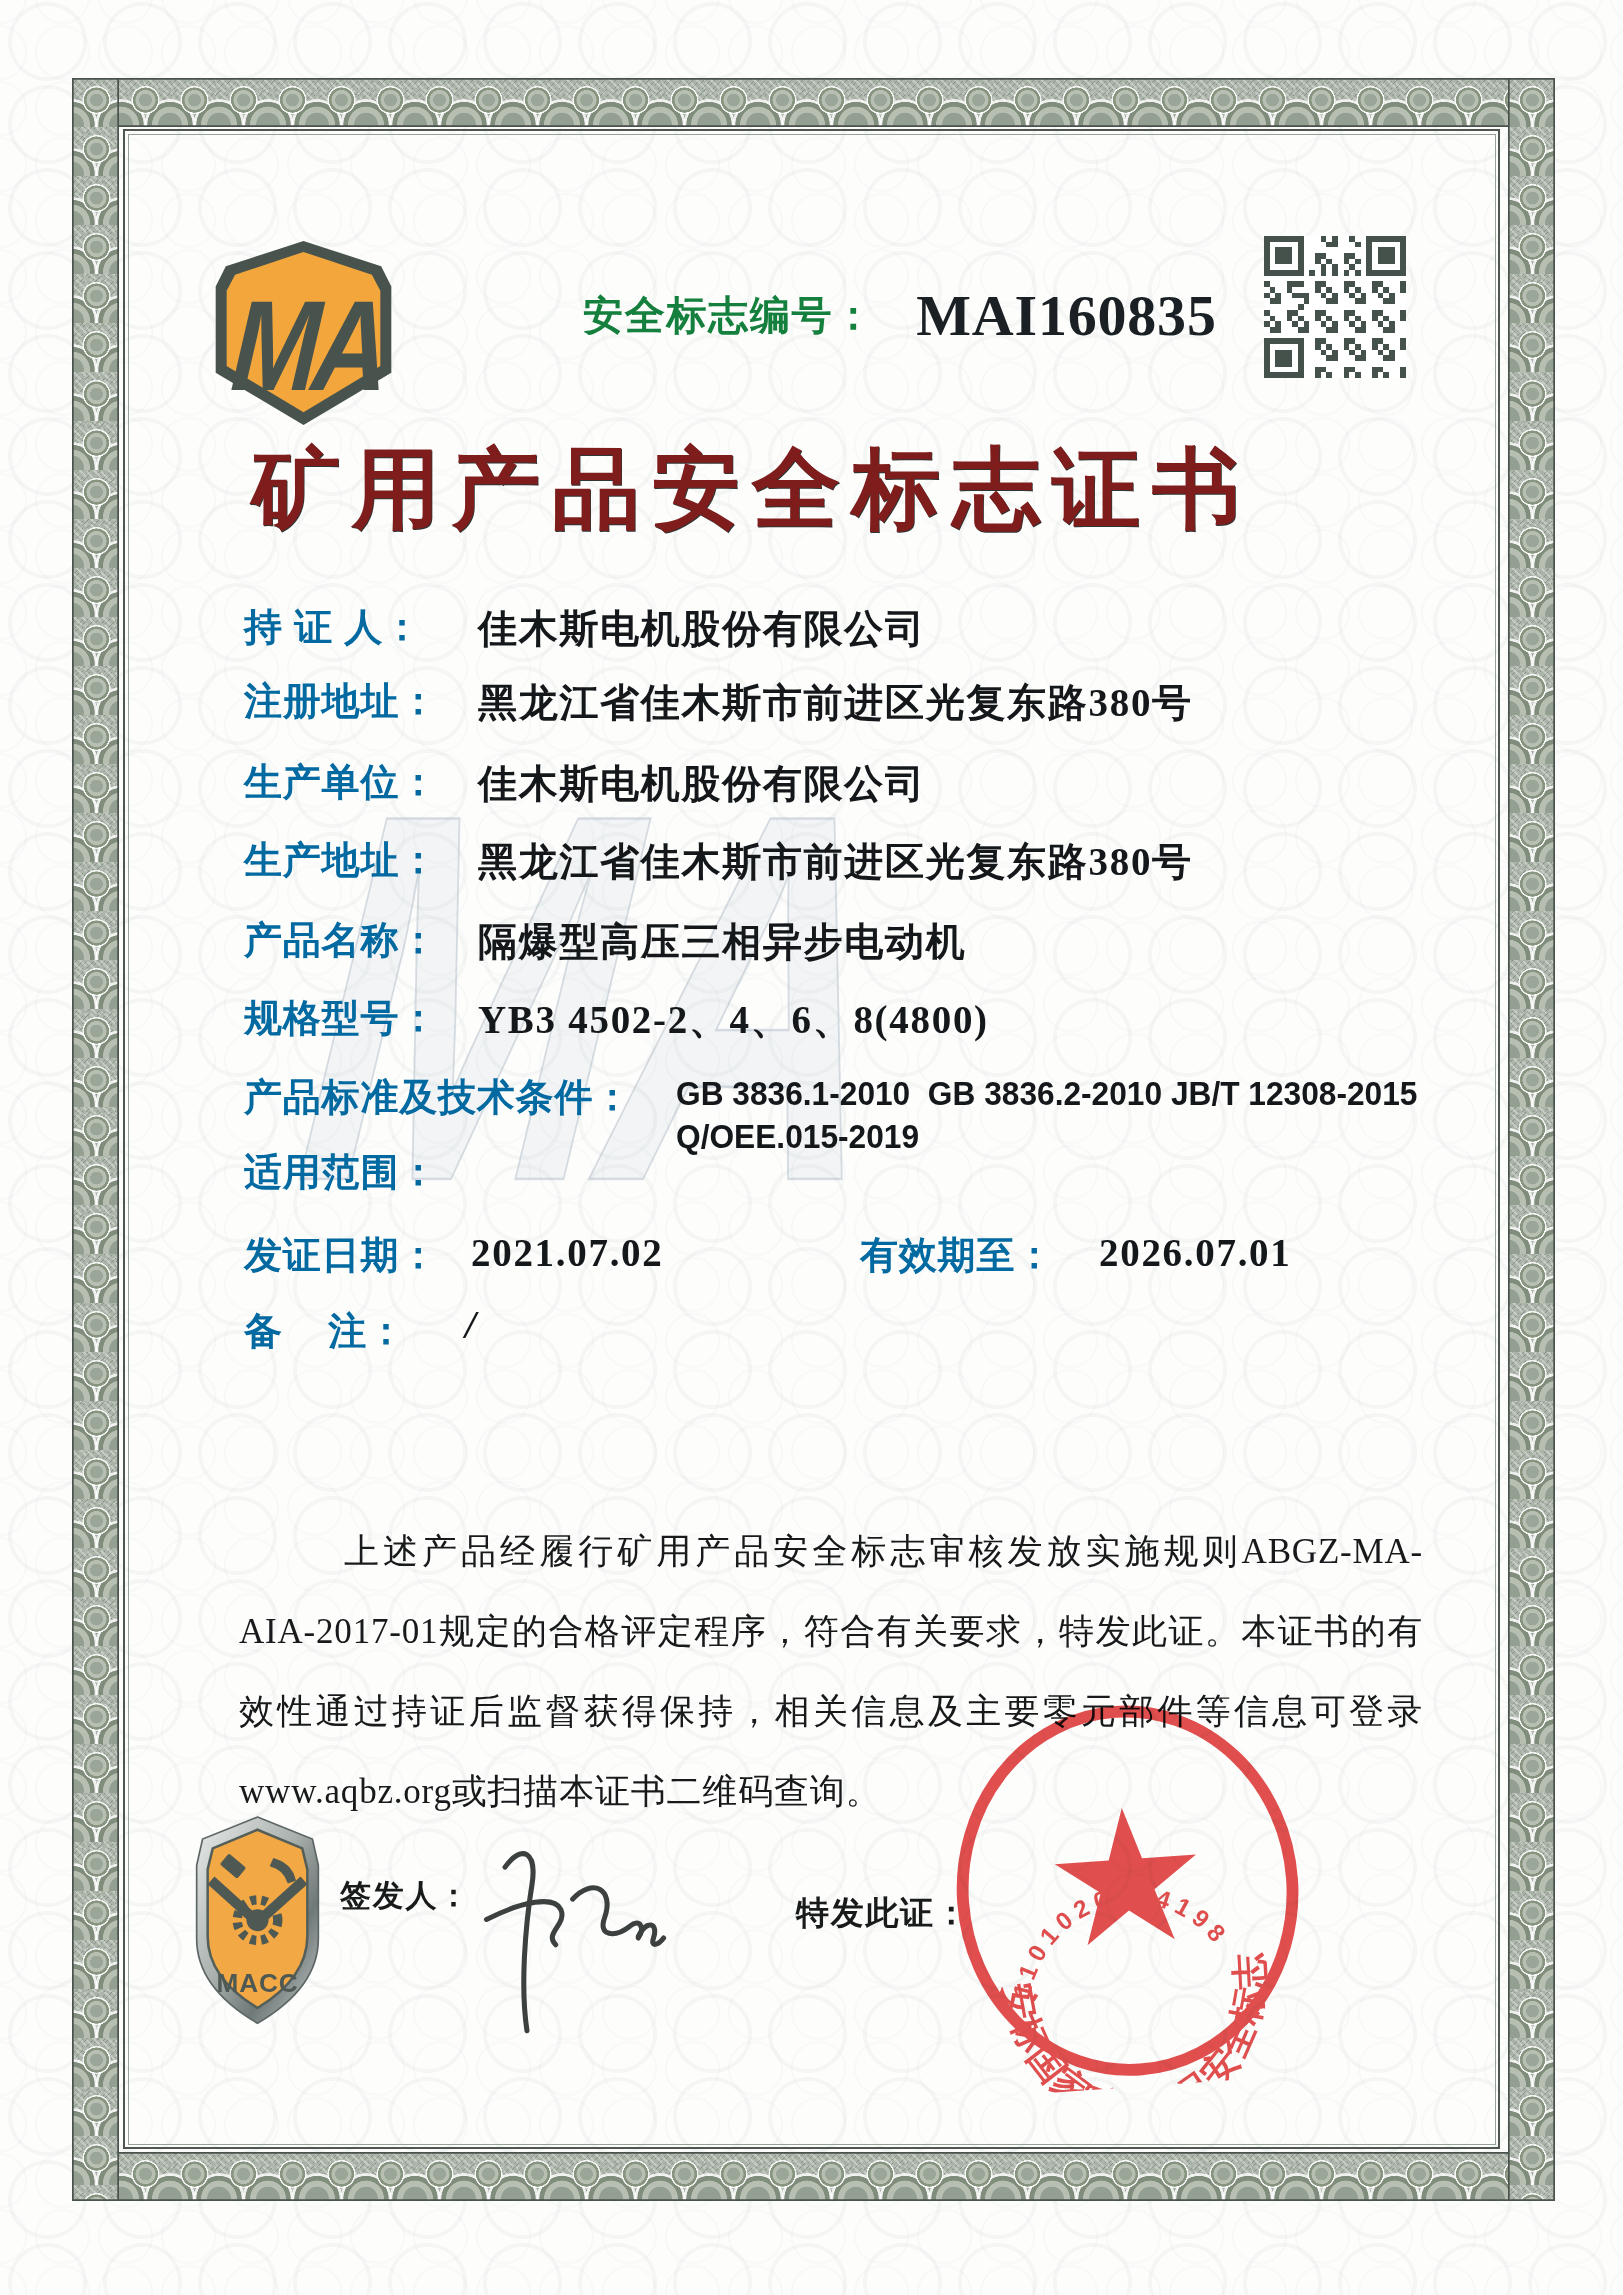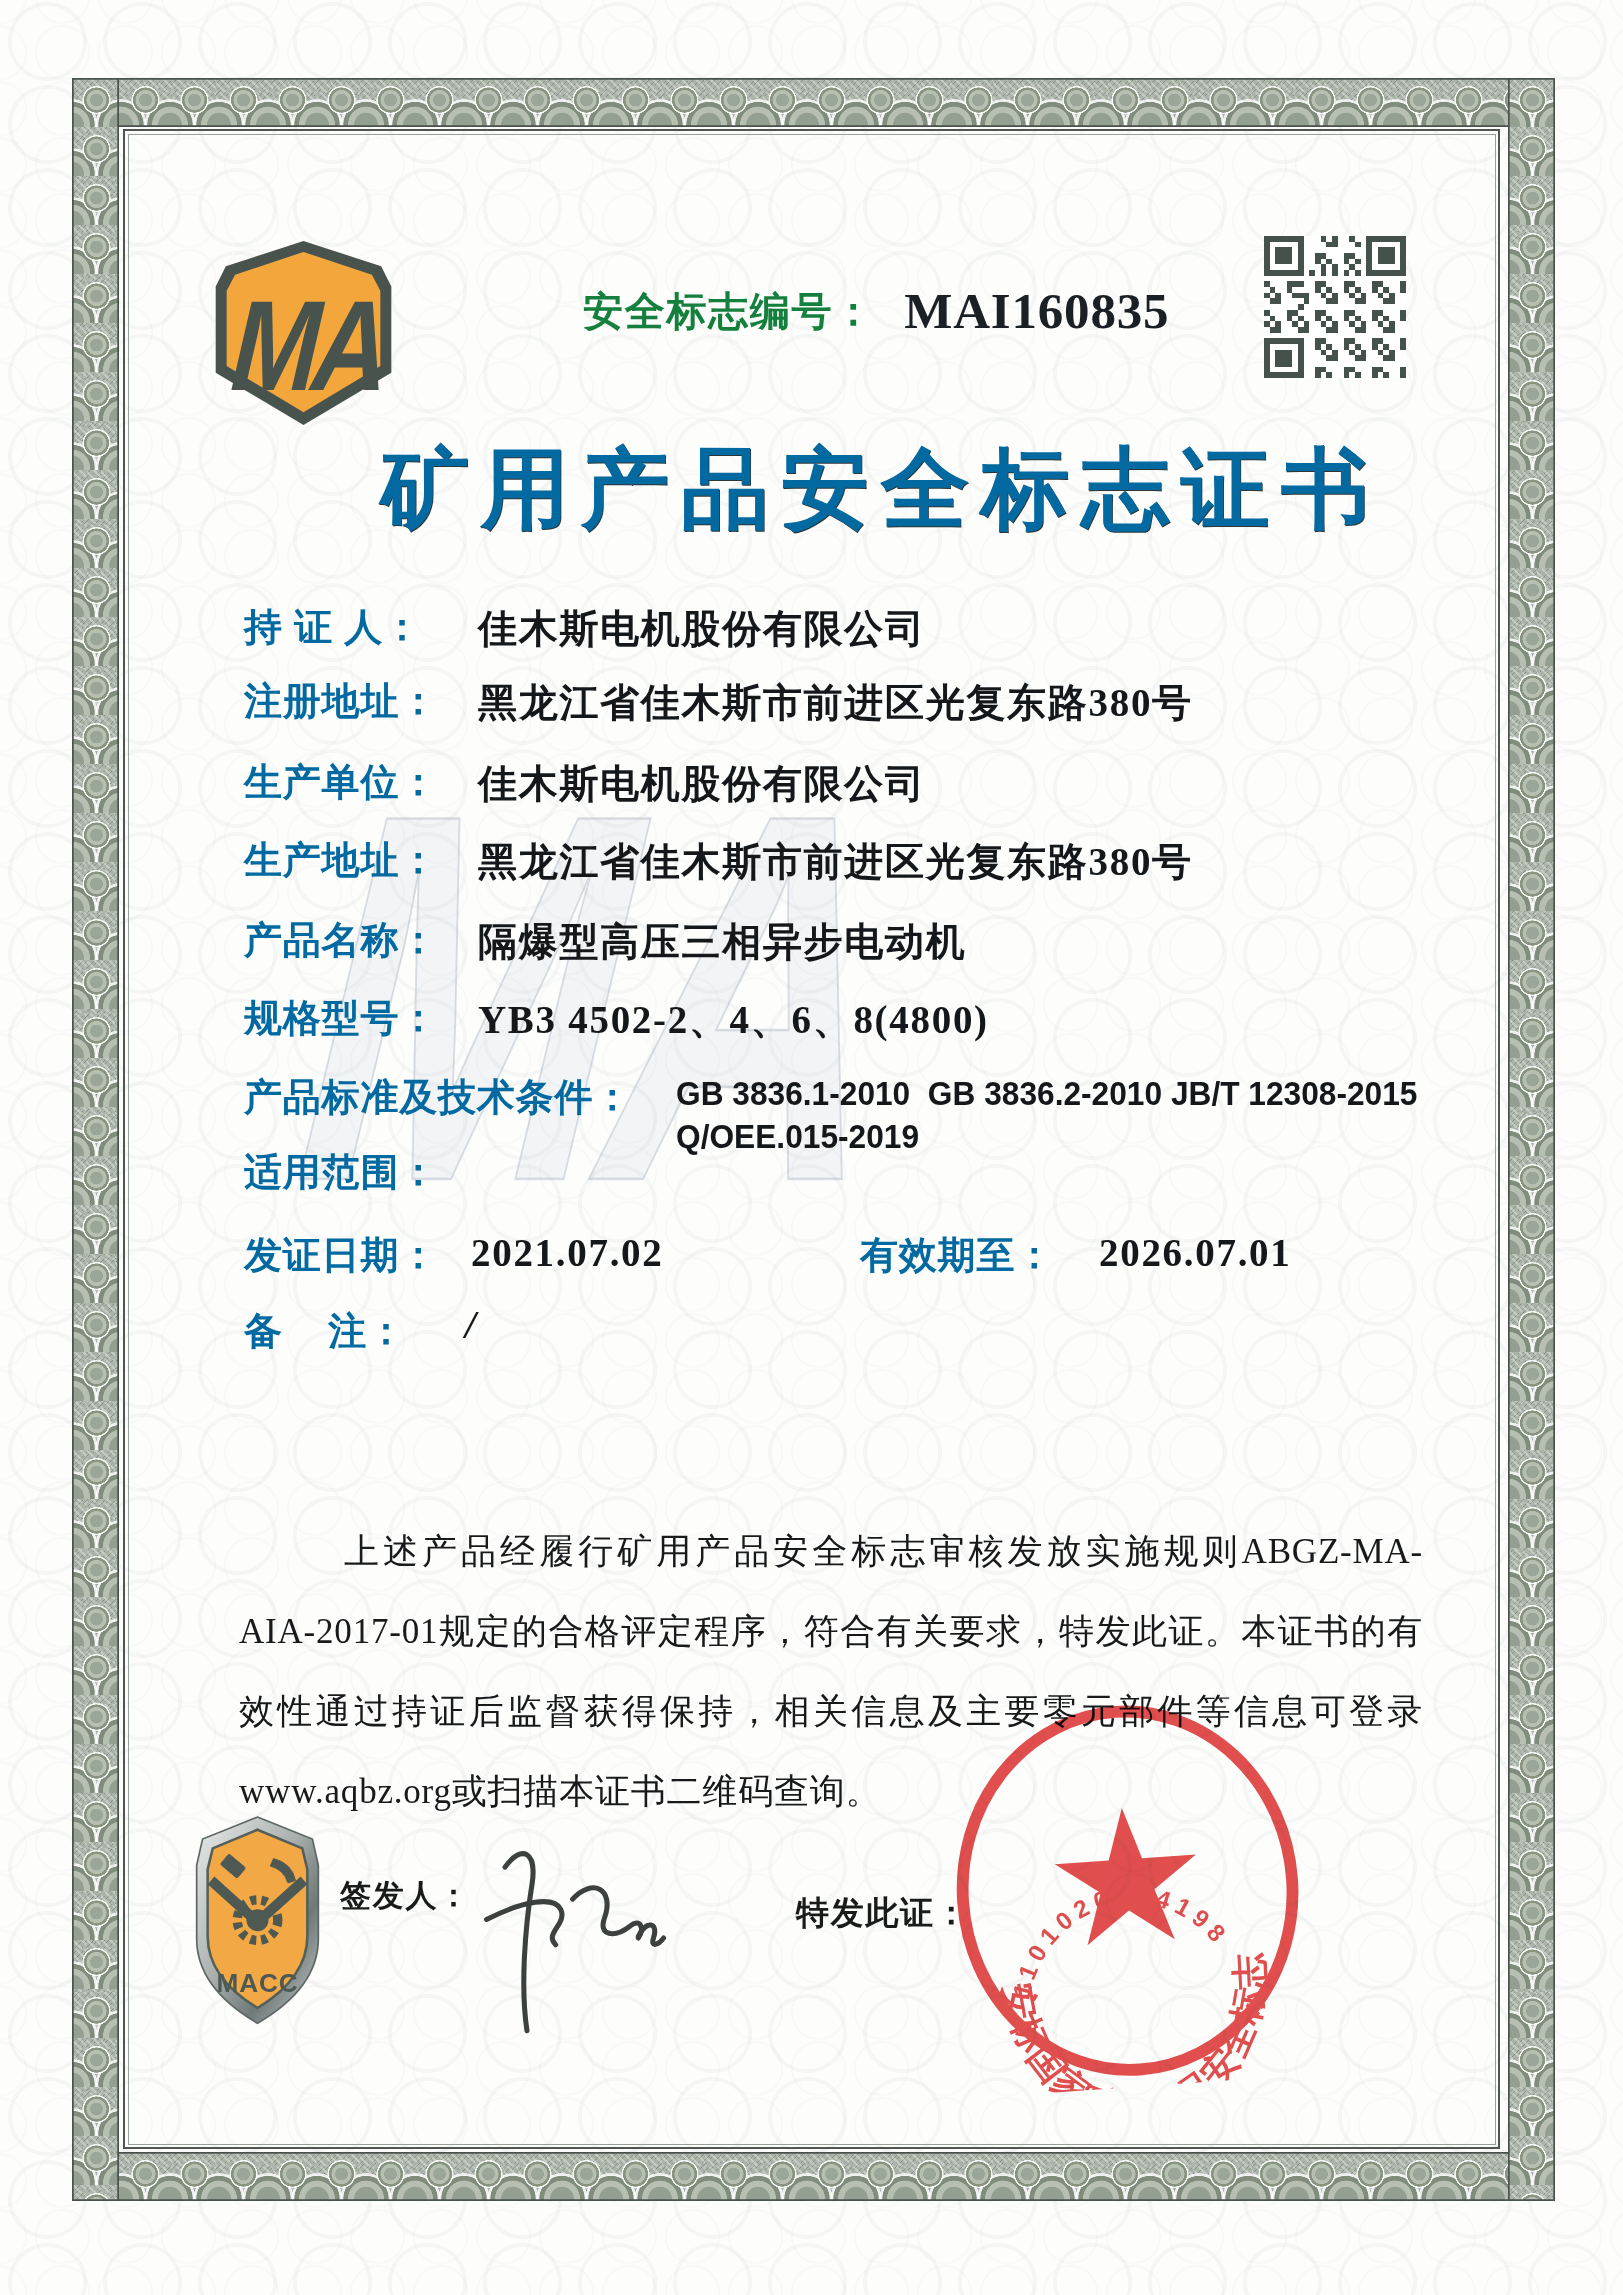--- a/index.html
+++ b/index.html
@@ -42,29 +42,29 @@
   }
 
   
   .ma-logo{position:absolute;left:214px;top:239px;width:179px;height:188px;}
   .serial-row{position:absolute;left:583px;top:282px;width:676px;}
   .serial-label{
     display:inline-block;font-family:"Liberation Sans",sans-serif;font-weight:700;
     font-size:40px;color:#15803d;letter-spacing:1.7px;vertical-align:middle;
   }
   .serial-value{
-    display:inline-block;margin-left:26px;font-family:"Liberation Serif",serif;
-    font-weight:600;font-size:51px;color:#1a2024;vertical-align:middle;letter-spacing:0.8px;
+    display:inline-block;margin-left:38px;font-family:"Liberation Serif",serif;
+    font-weight:600;font-size:58px;color:#1a2024;vertical-align:middle;letter-spacing:0.8px;
   }
   .qr{position:absolute;left:1264px;top:236px;width:142px;height:142px;}
 
   .title{
-    position:absolute;left:123px;top:430px;width:1258px;text-align:right;
+    position:absolute;left:123px;top:430px;width:1258px;text-align:center;
     font-family:"Liberation Serif",serif;font-weight:900;font-size:88px;
-    letter-spacing:12px;color:#0369a1;
+    letter-spacing:12px;color:#7f1d1d;
     text-shadow:0.8px 0.8px 0 #2d3634;
   }
 
   
   .watermark{
     position:absolute;left:338px;top:736px;font-family:"Liberation Sans",sans-serif;
     font-weight:700;font-style:italic;font-size:524px;line-height:1;
     transform:scaleX(.72) skewX(-8deg);transform-origin:left top;
     color:rgba(185,198,210,.16);
     -webkit-text-stroke:2.5px rgba(160,175,190,.40);

